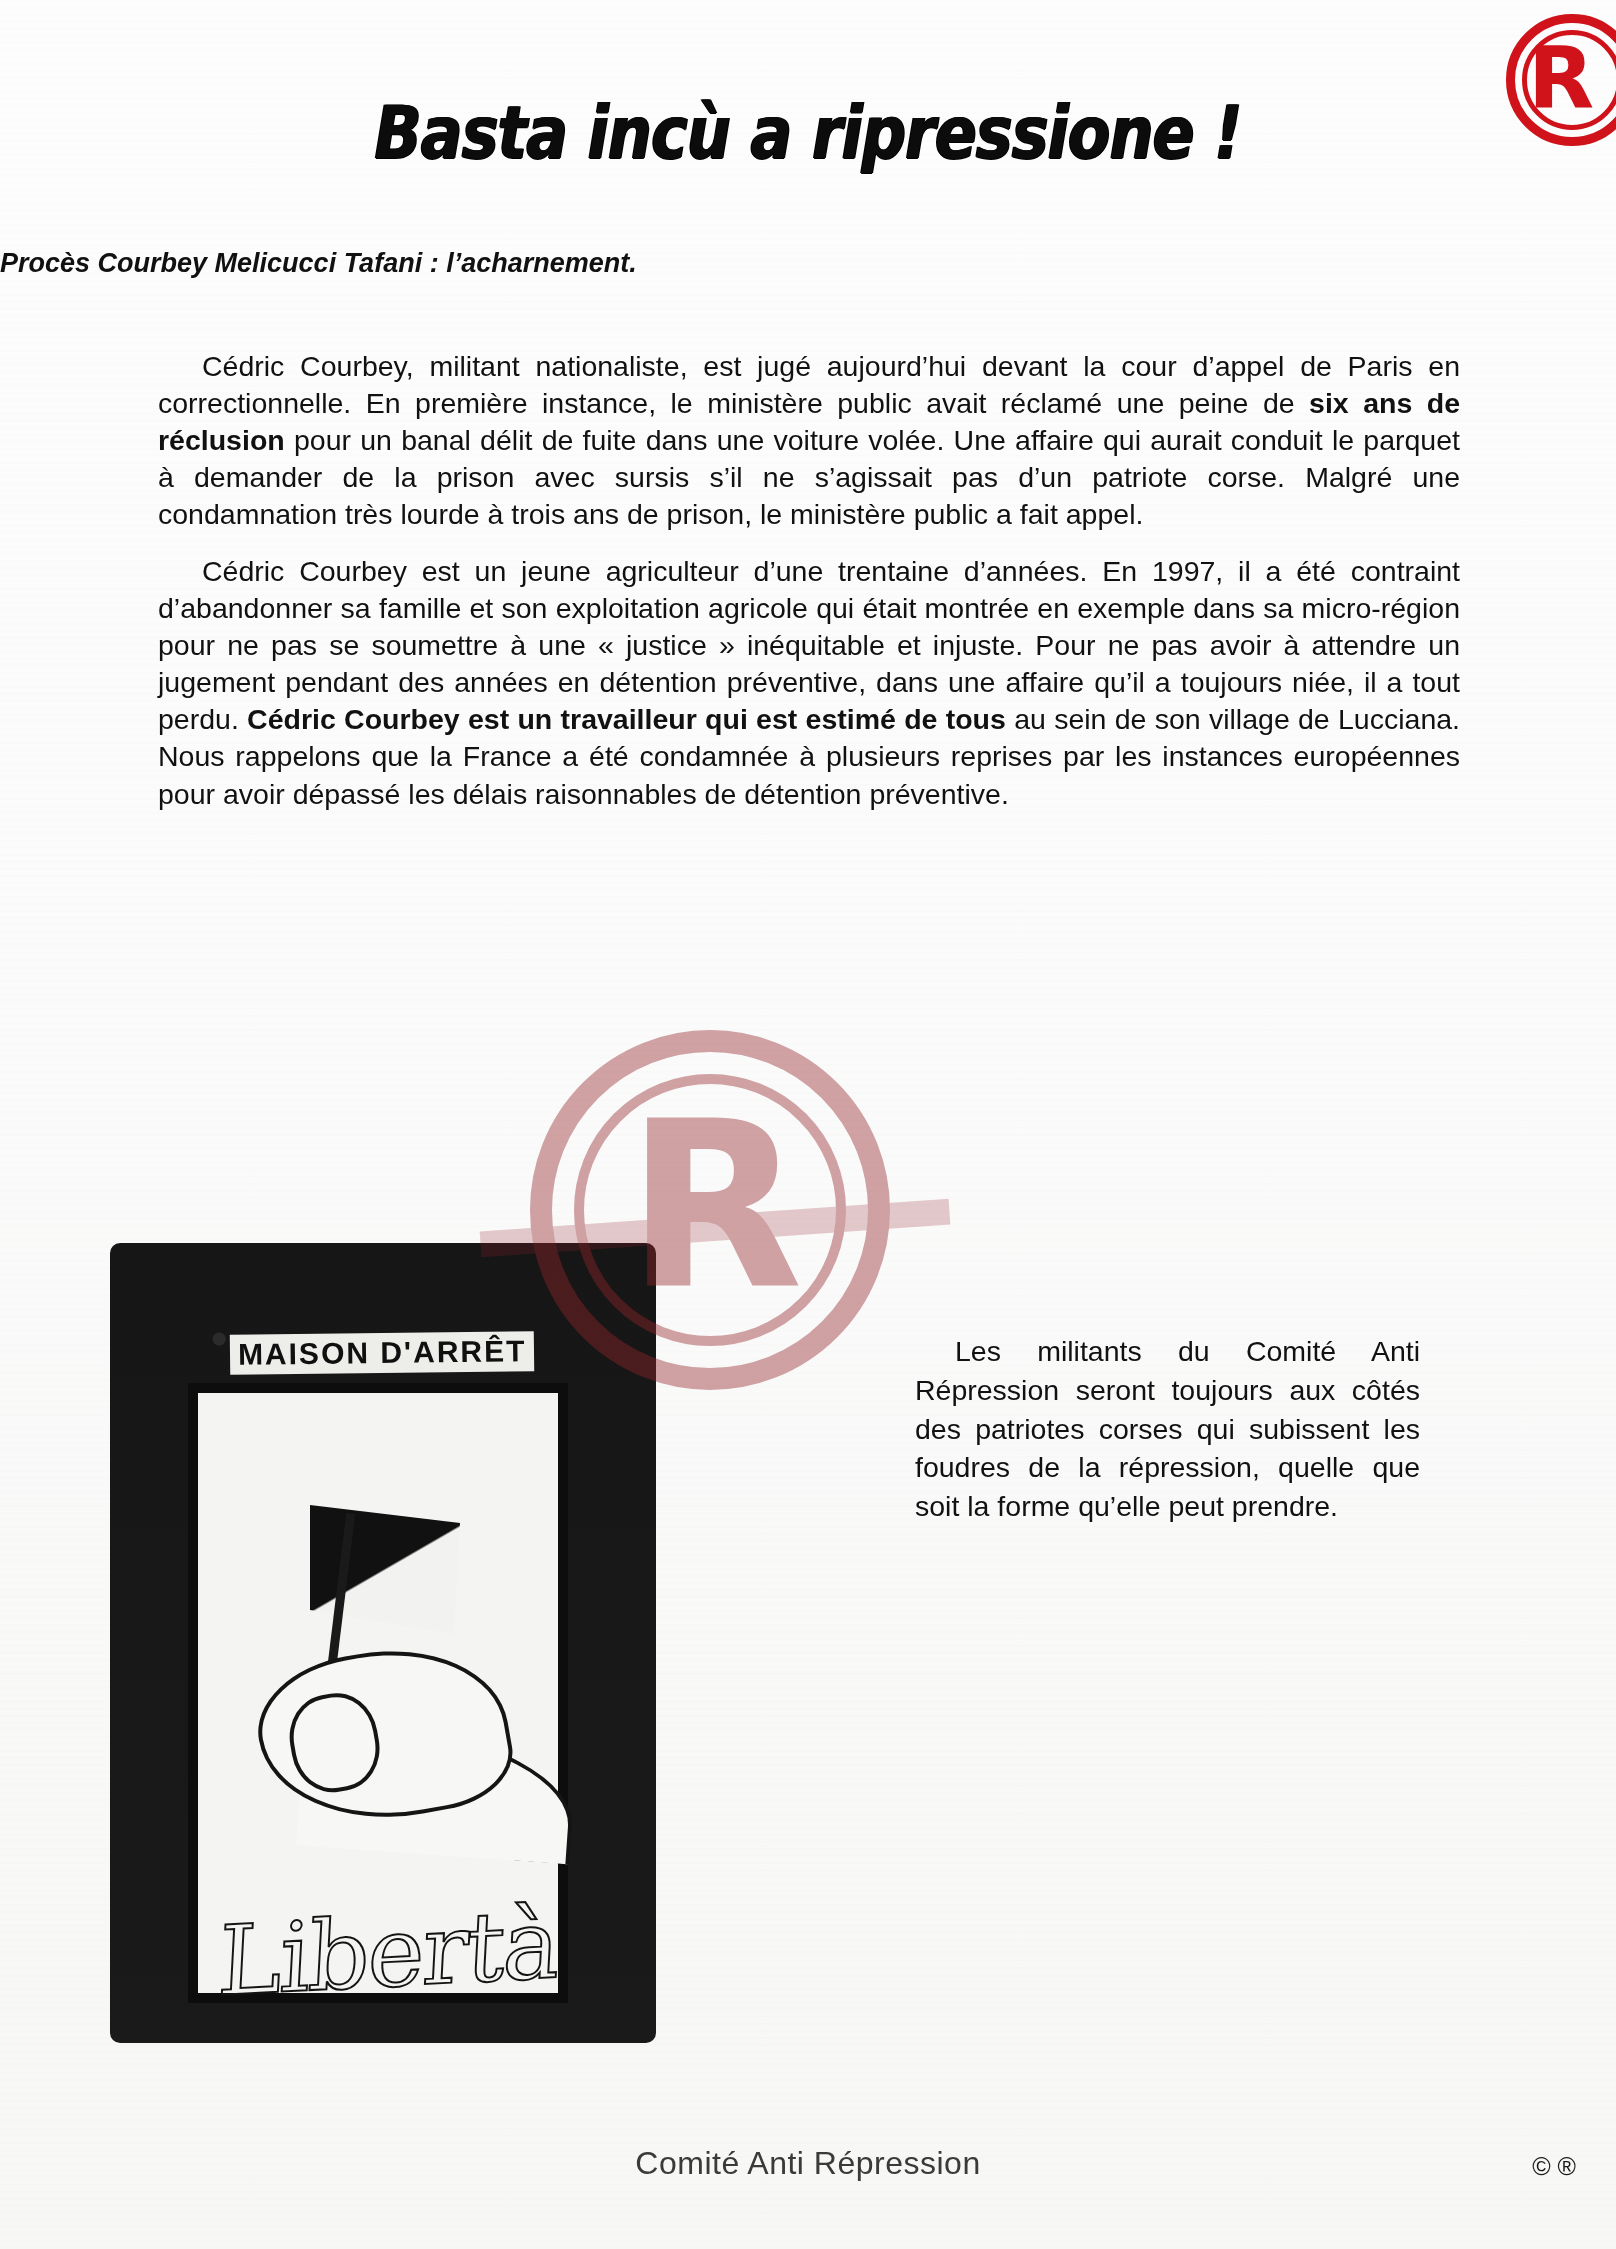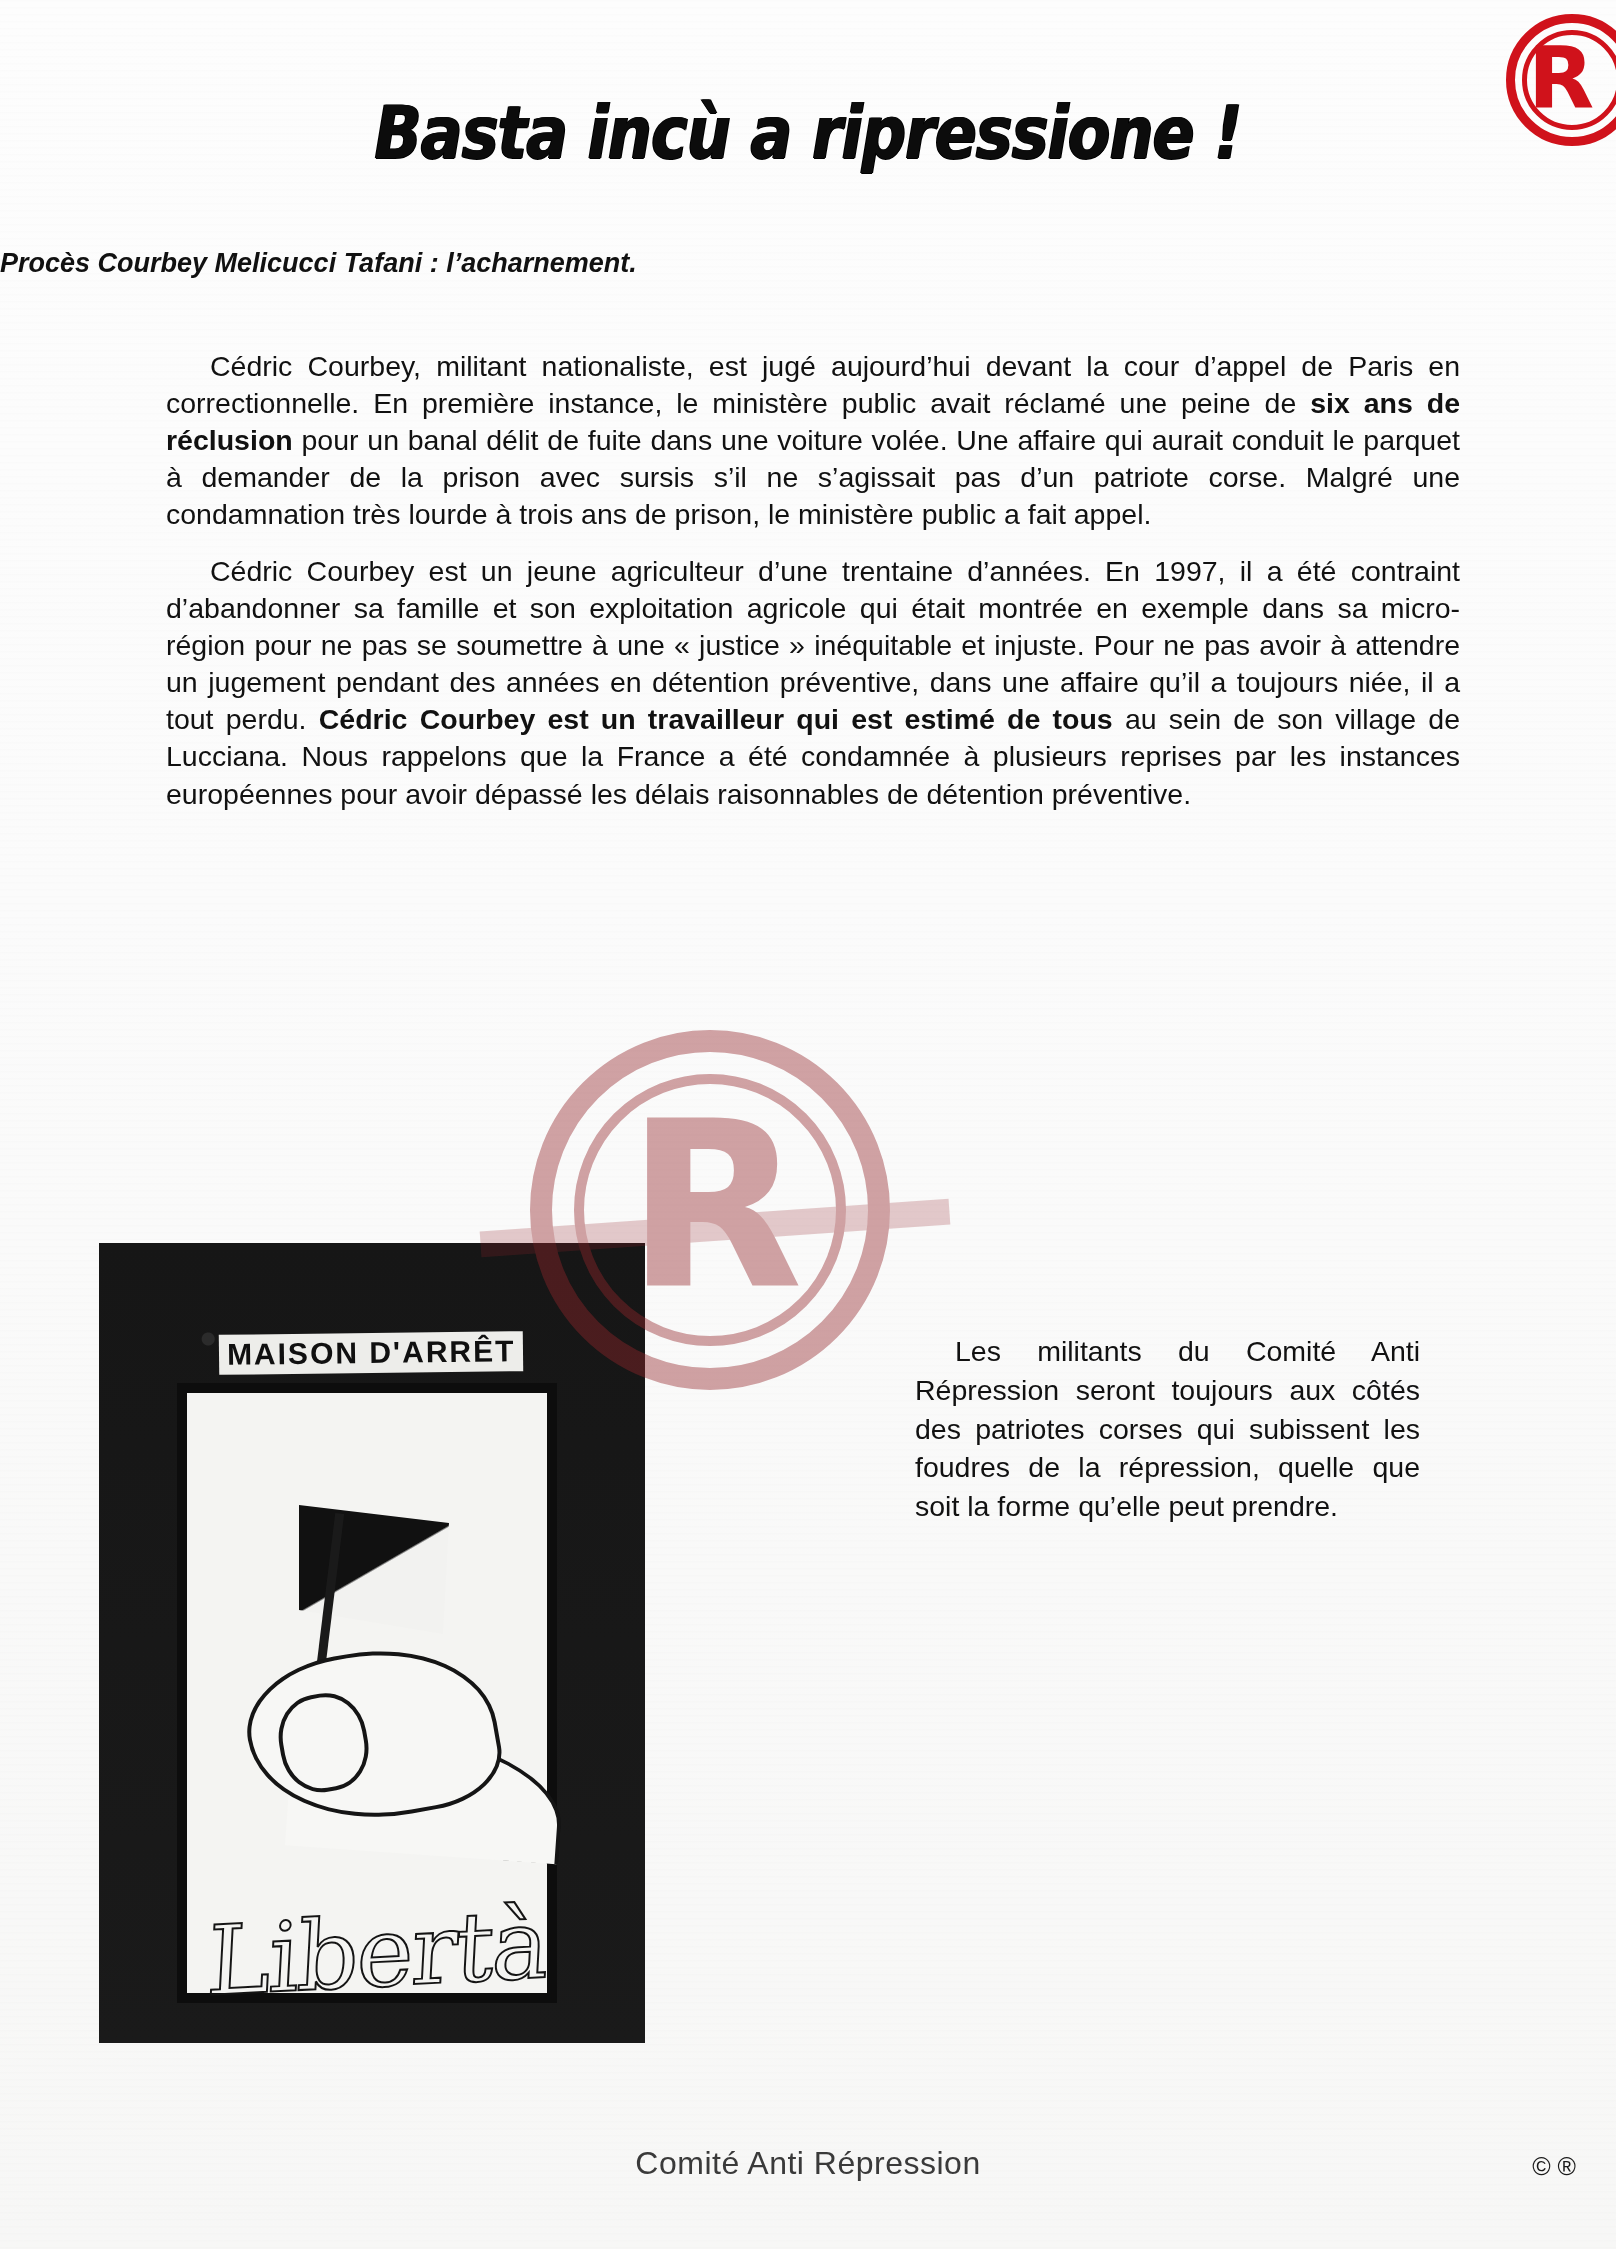--- a/index.html
+++ b/index.html
@@ -98,46 +98,47 @@
     position: absolute;
     left: 150px;
     top: 348px;
     width: 1310px;
     font-size: 28.5px;
     line-height: 1.30;
     text-align: justify;
     color: #111;
   }
   .body-col p {
-    margin: 0 0 20px 16px;
+    margin: 0 0 20px 8px;
     text-indent: 44px;
   }
   .body-col b { font-weight: bold; }
 
   .emph-para {
     position: absolute;
     left: 150px;
     top: 1138px;
     width: 1250px;
     font-size: 28.5px;
     line-height: 1.32;
     font-weight: bold;
     text-align: justify;
     text-indent: 40px;
   }
 
   
   .photo {
     position: absolute;
-    left: 99px;
+    left: 110px;
     top: 1243px;
     width: 546px;
     height: 800px;
     background: #ffffff;
     overflow: hidden;
+    border-radius: 10px;
   }
   .photo .frame-outer {
     position: absolute;
     left: 0; top: 0;
     width: 546px; height: 800px;
     background:
       radial-gradient(circle at 20% 12%, #2b2b2b 0 6px, transparent 7px),
       radial-gradient(circle at 70% 30%, #1d1d1d 0 5px, transparent 6px),
       linear-gradient(180deg, #161616 0%, #1a1a1a 100%);
   }

